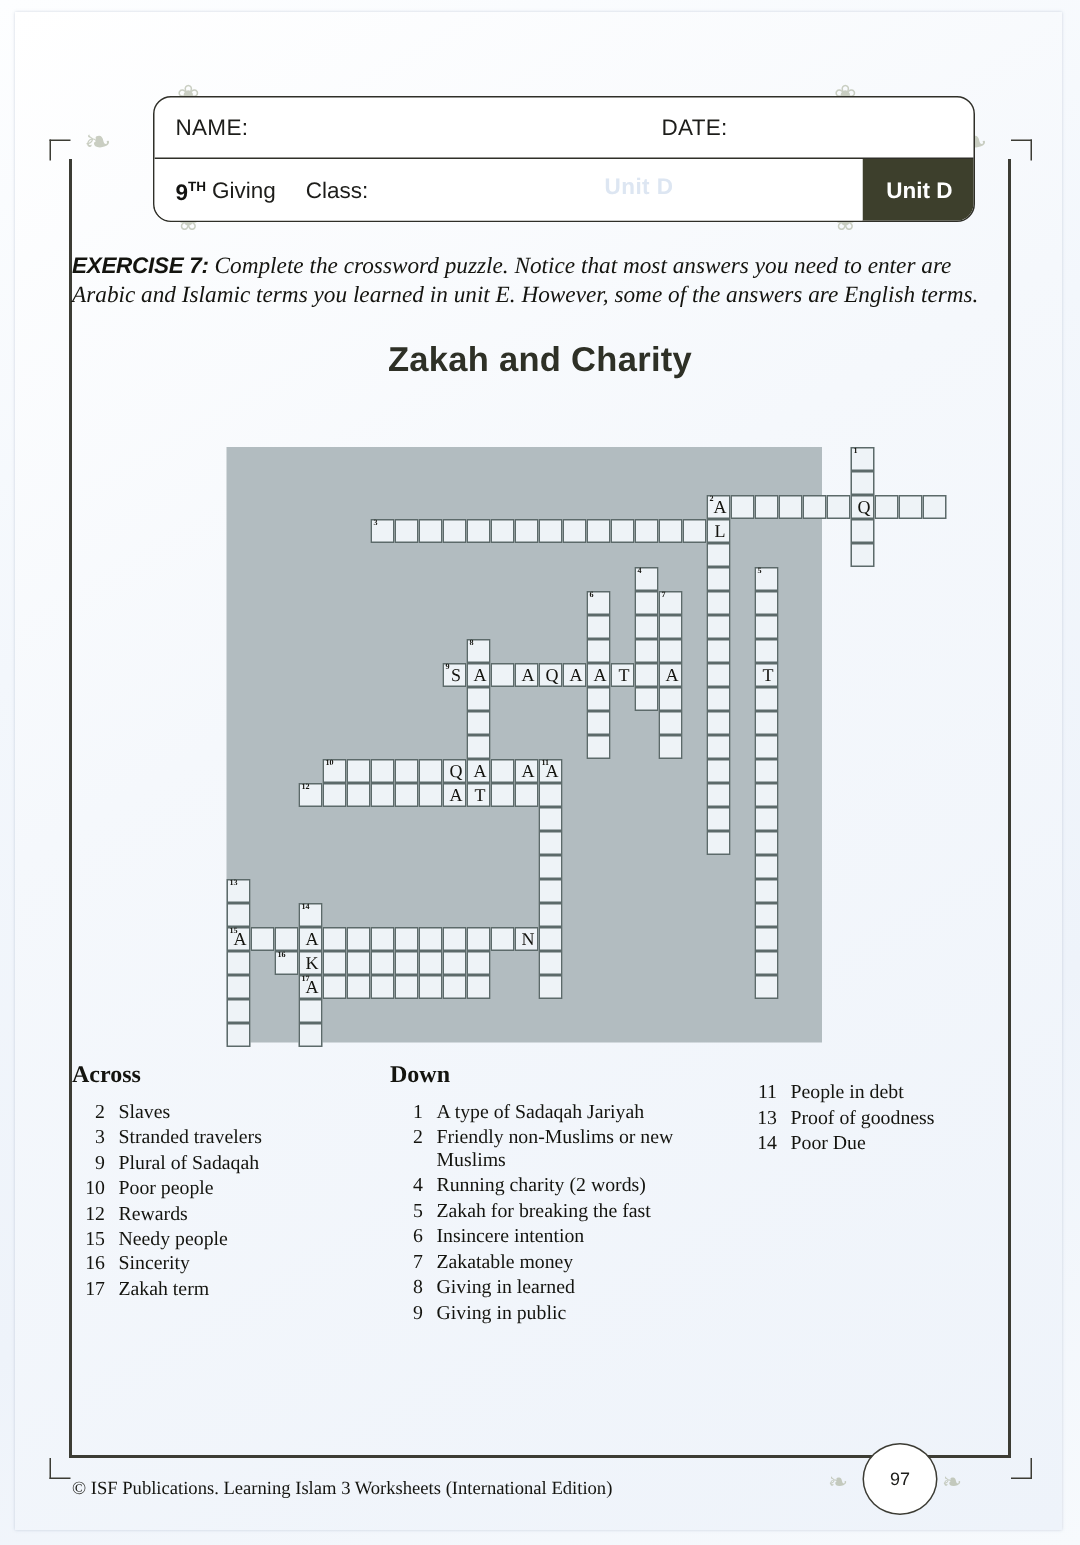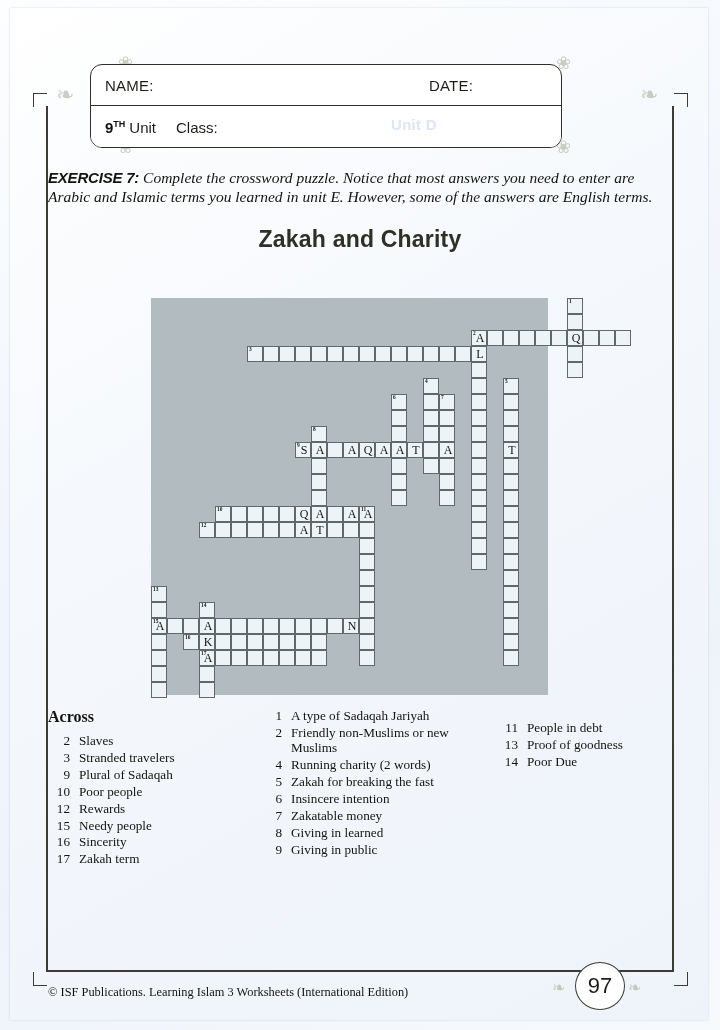--- a/index.html
+++ b/index.html
@@ -21,21 +21,21 @@
     background:linear-gradient(150deg,#ffffff 0%,#f5f8fc 40%,#eef3fa 100%);
     box-shadow:0 0 2px rgba(120,140,170,.35);
   }
   
   .frame-line{position:absolute;background:#3c3c34;}
   .corner{position:absolute;border:1.4px solid #3c3c34;}
 
   
   #header-wrap{position:absolute;left:86px;top:64px;width:548px;height:84px;}
   #header-box{
-    position:absolute;left:4px;top:0;width:472px;height:84px;
+    position:absolute;left:16px;top:0;width:548px;height:84px;
     border:1.6px solid #2f2f28;border-radius:12px;background:#ffffff;
     box-sizing:border-box;overflow:hidden;
   }
   #name-row{
     position:absolute;left:0;top:0;width:548px;height:41px;
     display:flex;align-items:center;box-sizing:border-box;
     border-bottom:1.6px solid #2f2f28;
   }
   .hdr-label{
     font-family:"Liberation Sans", sans-serif;font-size:15px;color:#1d1d1a;
@@ -136,21 +136,21 @@
   #col-extra .clue-num{width:18px;flex:0 0 18px;}
 
   
   #footer-text{
     position:absolute;left:48px;top:985px;font-size:12.4px;color:#14140f;
   }
   #page-circle{
     position:absolute;left:575px;top:962px;width:48px;height:46px;border-radius:50%;
     border:1.4px solid #3c3c34;background:#ffffff;
     display:flex;align-items:center;justify-content:center;
-    font-family:"Liberation Sans", sans-serif;font-size:22px;color:#1d1d1a;
+    font-family:"Liberation Sans", sans-serif;font-size:12px;color:#1d1d1a;
   }
   .footer-flourish{
     position:absolute;top:978px;color:#b9bfae;font-size:16px;opacity:.8;user-select:none;
   }
 </style>
 </head>
 <body>
 
 <div id="page">
   <div id="paper-edge"></div>
@@ -172,21 +172,21 @@
 
   <div id="header-wrap">
     <div id="header-box">
       <div id="name-row">
         <span id="name-label" class="hdr-label">NAME:</span>
         <span id="date-label" class="hdr-label">DATE:</span>
       </div>
       <div id="grade-row">
         <div id="grade-cell">
           <span id="grade-num"><span>9</span><sup id="grade-sup">TH</sup></span>
-          <span id="grade-word">Unit</span>
+          <span id="grade-word">Giving</span>
           <span id="class-label">Class:</span>
           <span id="ghost-unit">Unit D</span>
         </div>
         <div id="unit-cell">
           <span id="unit-text">Unit D</span>
         </div>
       </div>
     </div>
   </div>
 
@@ -465,20 +465,21 @@
             <span class="clue-num">16</span>
             <span class="clue-text">Sincerity</span>
           </li>
           <li class="clue-row">
             <span class="clue-num">17</span>
             <span class="clue-text">Zakah term</span>
           </li>
         </ul>
     </div>
     <div id="col-down">
+      <div class="clue-head">Down</div>
       <ul class="clue-list" id="list-down">
           <li class="clue-row">
             <span class="clue-num">1</span>
             <span class="clue-text">A type of Sadaqah Jariyah</span>
           </li>
           <li class="clue-row">
             <span class="clue-num">2</span>
             <span class="clue-text">Friendly non-Muslims or new Muslims</span>
           </li>
           <li class="clue-row">

